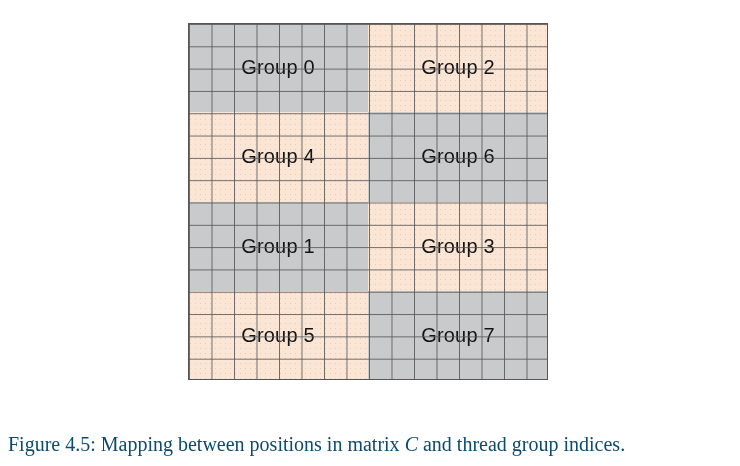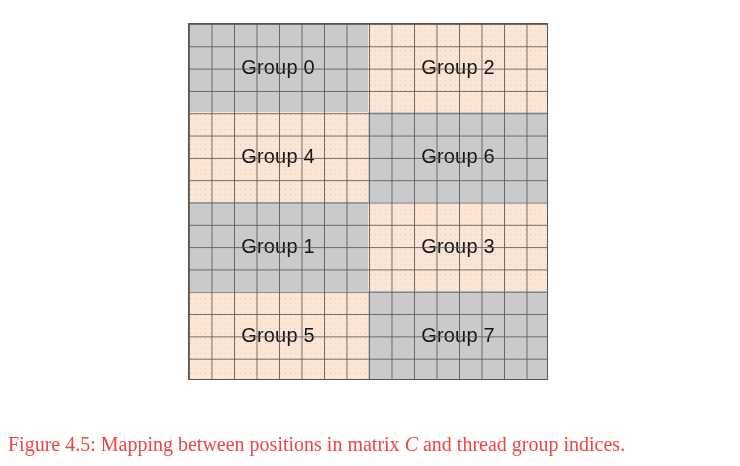--- a/index.html
+++ b/index.html
@@ -54,21 +54,21 @@
     background-size: 22.5px 100%, 100% 22.3125px;
     border: 1.5px solid #565658;
   }
   .caption {
     position: absolute;
     left: 8px;
     top: 433px;
     width: 728px;
     font-family: "Liberation Serif", "DejaVu Serif", serif;
     font-size: 20px;
-    color: #ef4444;
+    color: #0c4a6e;
     white-space: nowrap;
   }
   .caption .math { font-style: italic; }
 </style>
 </head>
 <body>
 
 <div class="page">
 
   <div class="figure">

